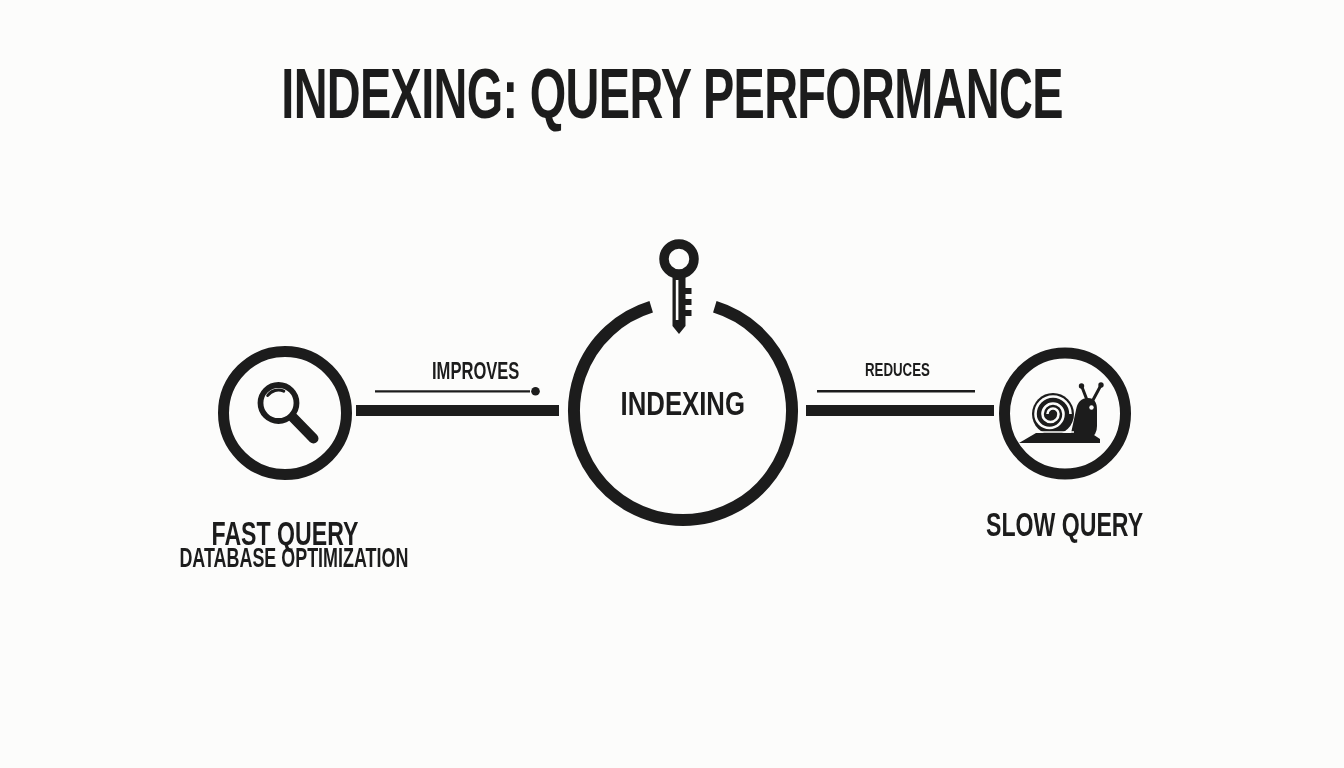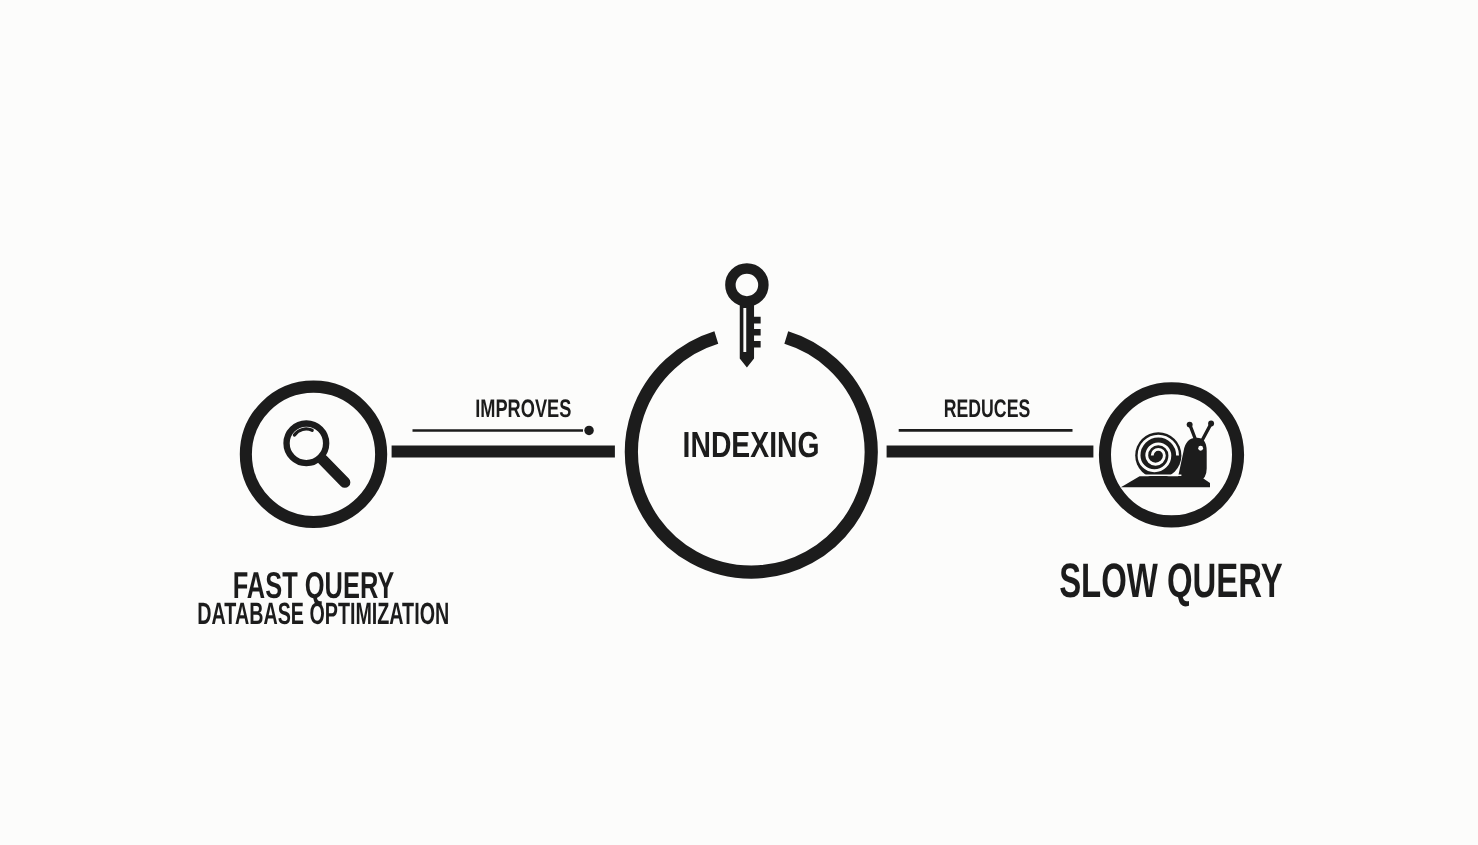--- a/index.html
+++ b/index.html
@@ -21,30 +21,30 @@
 
   .title-label   { left:0; right:0; top:58px;  font-size:71px; letter-spacing:-1px; }
   .title-label .squeeze { transform:scaleX(0.66); }
 
   .indexing-label{ left:483px; top:387px; width:400px; font-size:33px; }
   .indexing-label .squeeze { transform:scaleX(0.78); }
 
   .improves-label{ left:376px; top:360px; width:200px; font-size:23px; }
   .improves-label .squeeze { transform:scaleX(0.72); }
 
-  .reduces-label { left:797px; top:360px; width:200px; font-size:23px; }
+  .reduces-label { left:797px; top:360px; width:200px; font-size:19px; }
   .reduces-label .squeeze { transform:scaleX(0.70); }
 
   .fast-title    { left:135px; top:516px; width:300px; font-size:34px;text-decoration:underline; }
   .fast-title .squeeze { transform:scaleX(0.68); }
 
   .fast-sub      { left:115px; top:544px; width:340px; font-size:28px; }
   .fast-sub .squeeze { transform:scaleX(0.64); }
 
-  .slow-title    { left:915px; top:507px; width:300px; font-size:44px; }
+  .slow-title    { left:915px; top:507px; width:300px; font-size:34px; }
   .slow-title .squeeze { transform:scaleX(0.68); }
 
   .slow-sub      { left:893px; top:544px; width:340px; font-size:28px; }
   .slow-sub .squeeze { transform:scaleX(0.64); }
 </style>
 </head>
 <body>
 
 <div class="canvas">
 
@@ -96,20 +96,23 @@
                A 14 14 0 0 0 1063.5 414
                A 10.5 10.5 0 0 0 1042.5 414
                A 8 8 0 0 0 1058.5 414
                A 5.5 5.5 0 0 0 1047.5 414" stroke-width="2.6" class="bg-stroke"></path>
 
       <path d="M 1019 443 L 1036 433 L 1091 433 L 1100 439 L 1100 443 Z" class="ink-fill"></path>
       <line x1="1036" y1="432" x2="1074" y2="432" stroke-width="1.5" class="bg-stroke"></line>
     </g>
   </svg>
 
+  <div class="label title-label">
+    <span class="squeeze">INDEXING: QUERY PERFORMANCE</span>
+  </div>
 
   <div class="label indexing-label">
     <span class="squeeze">INDEXING</span>
   </div>
 
   <div class="label improves-label">
     <span class="squeeze">IMPROVES</span>
   </div>
 
   <div class="label reduces-label">

